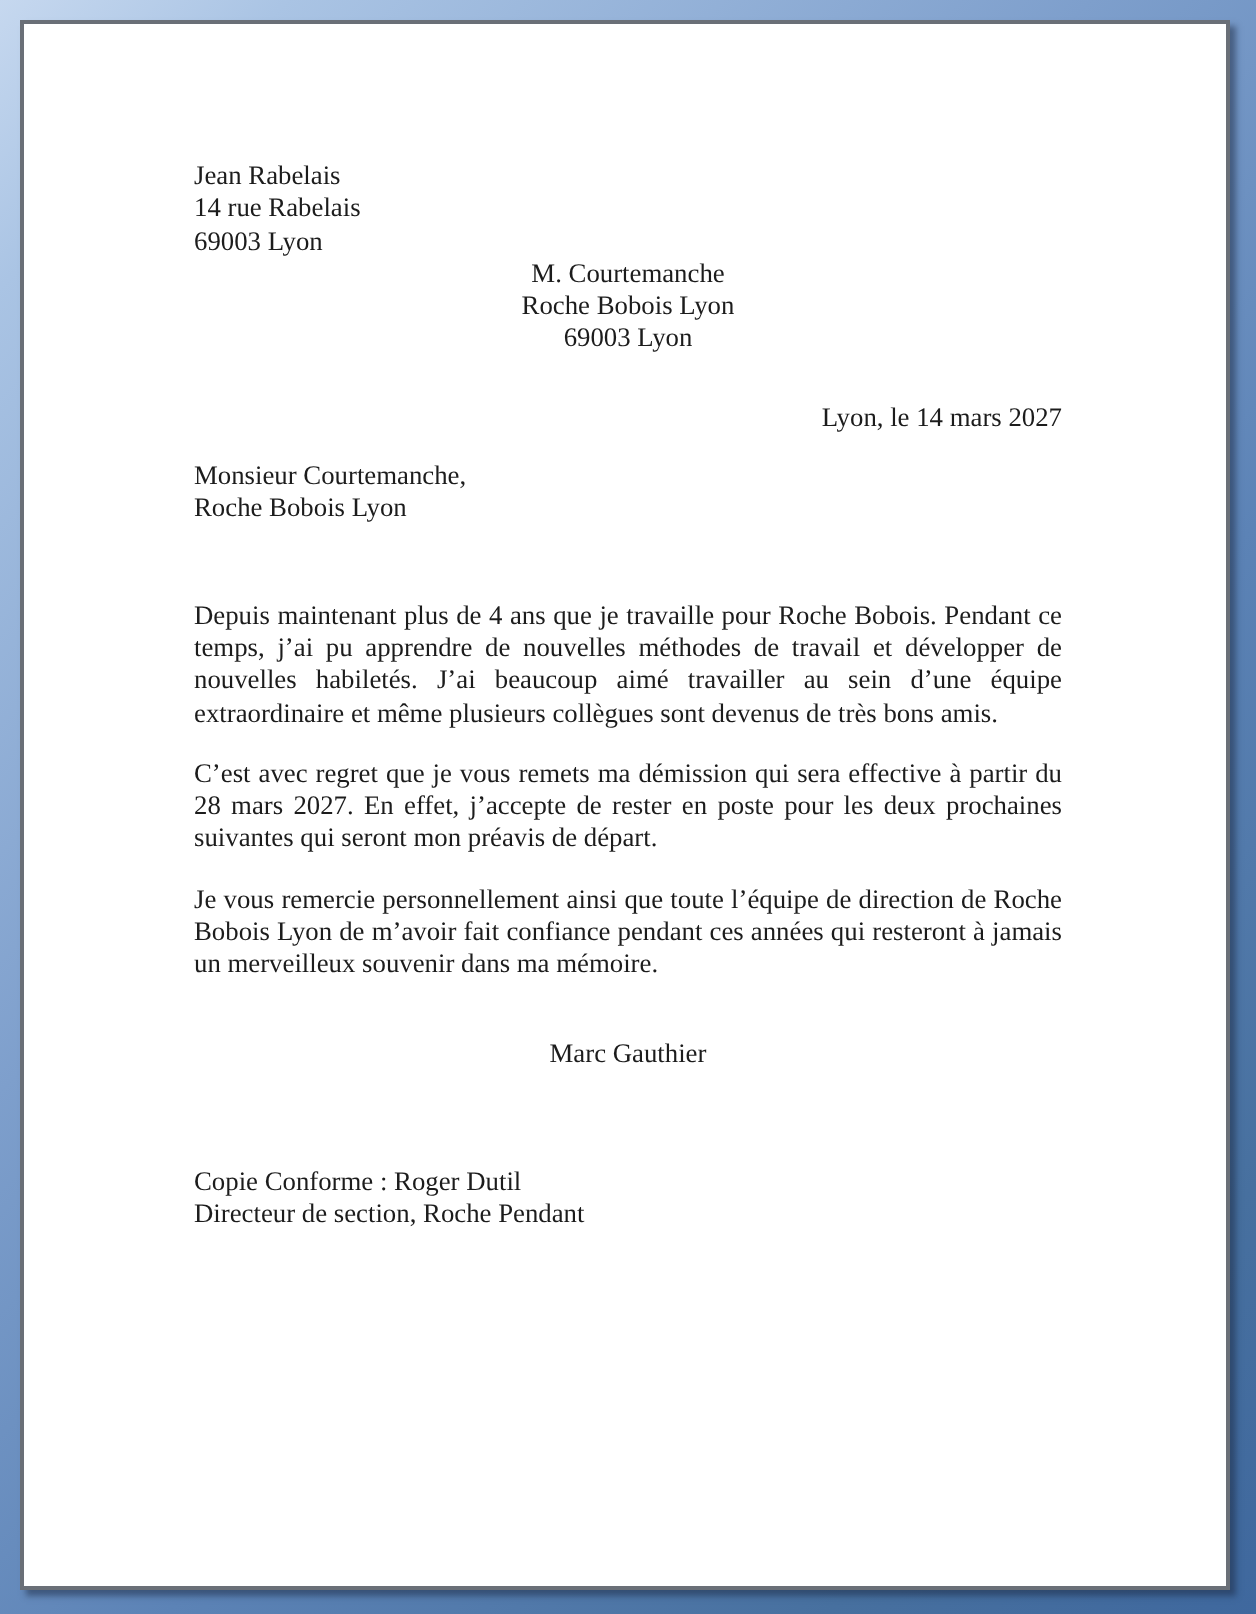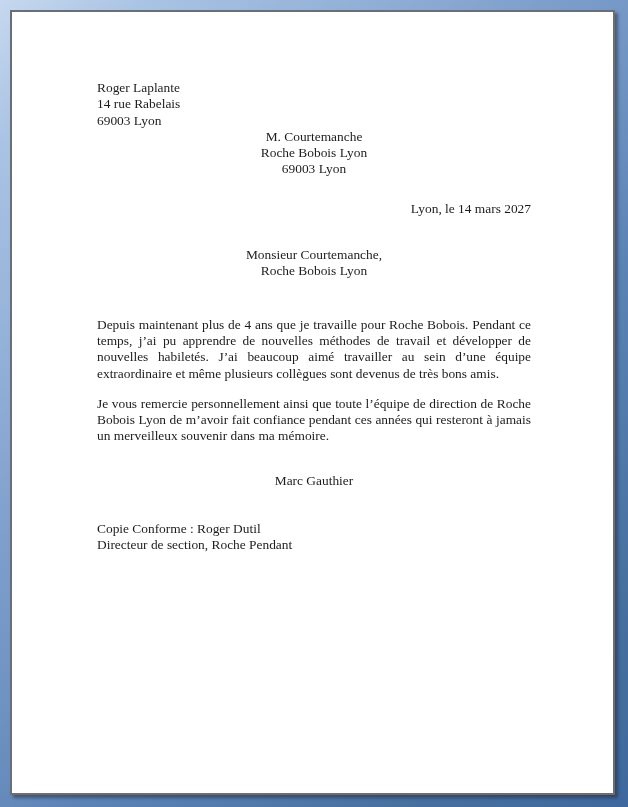--- a/index.html
+++ b/index.html
@@ -41,60 +41,61 @@
     right: 82px;
     top: 68px;
     color: #1c1c1c;
     font-size: 13.4px;
     line-height: 16.3px;
   }
   .line { white-space: pre-wrap; }
   .block-left  { text-align: left; }
   .block-right { text-align: center; }
   .date-line   { text-align: right; margin-top: 23px; }
-  .salutation  { margin-top: 30px; text-align: center; }
+  .salutation  { margin-top: 13px; }
   .body-paras  { margin-top: 37px; }
   .para {
     text-align: justify;
     white-space: pre-wrap;
     margin: 0 0 14px 0;
   }
   .closing   { margin-top: 0; }
   .signature { margin-top: 28px; text-align: center; }
-  .cc-block  { margin-top: 32px; }
+  .cc-block  { margin-top: 48px; }
 </style>
 </head>
 <body>
 
 <div class="backdrop"></div>
 
 <div class="page">
   <div class="content">
 
     <div class="block-left">
-      <div class="line">Roger Laplante</div>
+      <div class="line">Jean Rabelais</div>
       <div class="line">14 rue Rabelais</div>
       <div class="line">69003 Lyon</div>
     </div>
 
     <div class="block-right">
       <div class="line">M. Courtemanche</div>
       <div class="line">Roche Bobois Lyon</div>
       <div class="line">69003 Lyon</div>
     </div>
 
     <div class="date-line line">Lyon, le 14 mars 2027</div>
 
     <div class="salutation block-left">
       <div class="line">Monsieur Courtemanche,</div>
       <div class="line">Roche Bobois Lyon</div>
     </div>
 
     <div class="body-paras">
       <p class="para">Depuis maintenant plus de 4 ans que je travaille pour Roche Bobois. Pendant ce temps, j’ai pu apprendre de nouvelles méthodes de travail et développer de nouvelles habiletés. J’ai beaucoup aimé travailler au sein d’une équipe extraordinaire et même plusieurs collègues sont devenus de très bons amis.</p>
+      <p class="para">C’est avec regret que je vous remets ma démission qui sera effective à partir du 28 mars 2027. En effet, j’accepte de rester en poste pour les deux prochaines suivantes qui seront mon préavis de départ.</p>
       <p class="para">Je vous remercie personnellement ainsi que toute l’équipe de direction de Roche Bobois Lyon de m’avoir fait confiance pendant ces années qui resteront à jamais un merveilleux souvenir dans ma mémoire.</p>
     </div>
 
 
     <div class="signature line">Marc Gauthier</div>
 
     <div class="cc-block">
       <div class="line">Copie Conforme : Roger Dutil</div>
       <div class="line">Directeur de section, Roche Pendant</div>
     </div>

